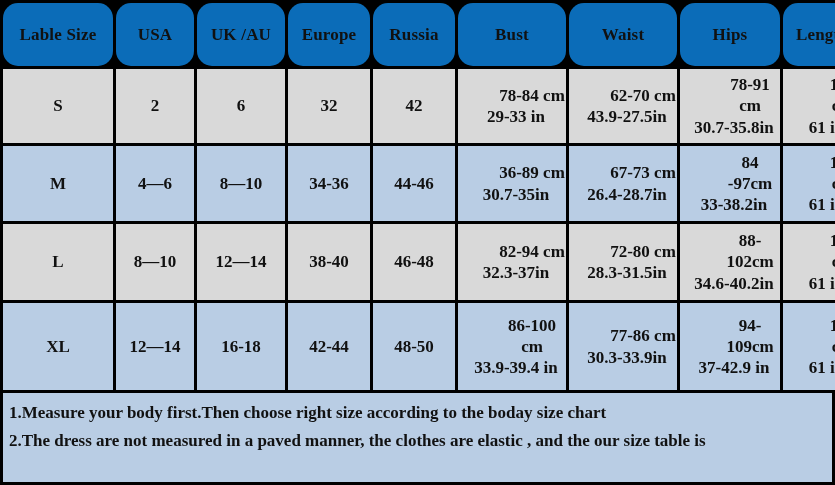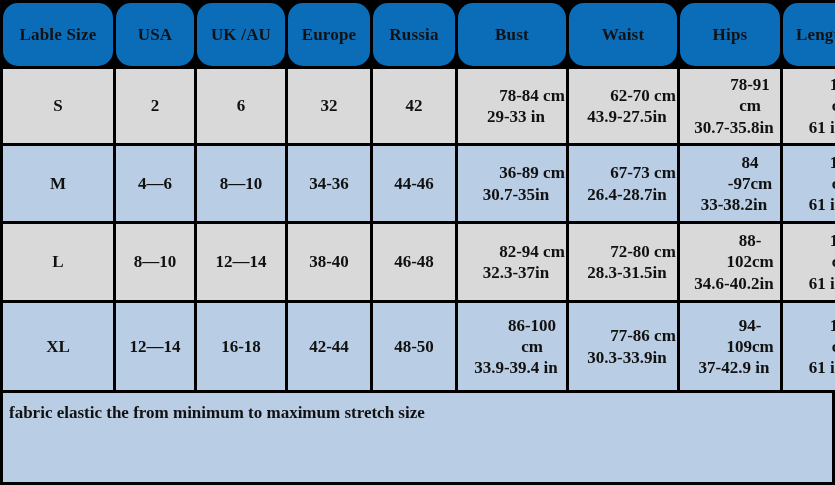--- a/index.html
+++ b/index.html
@@ -205,16 +205,17 @@
         <td>
           <span class="meas-cm">155 cm</span>
           <span class="meas-in">61 in</span>
         </td>
       </tr>
 
     </tbody>
   </table>
 
   <div class="notes">
-    <div class="note-line">fabric elastic the from minimum to maximum stretch size</div>
+    <div class="note-line">1.Measure your body first.Then choose right size according to the boday size chart</div>
+    <div class="note-line">2.The dress are not measured in a paved manner, the clothes are elastic , and the our size table is</div>
   </div>
 
 </div>
 
 </body></html>

